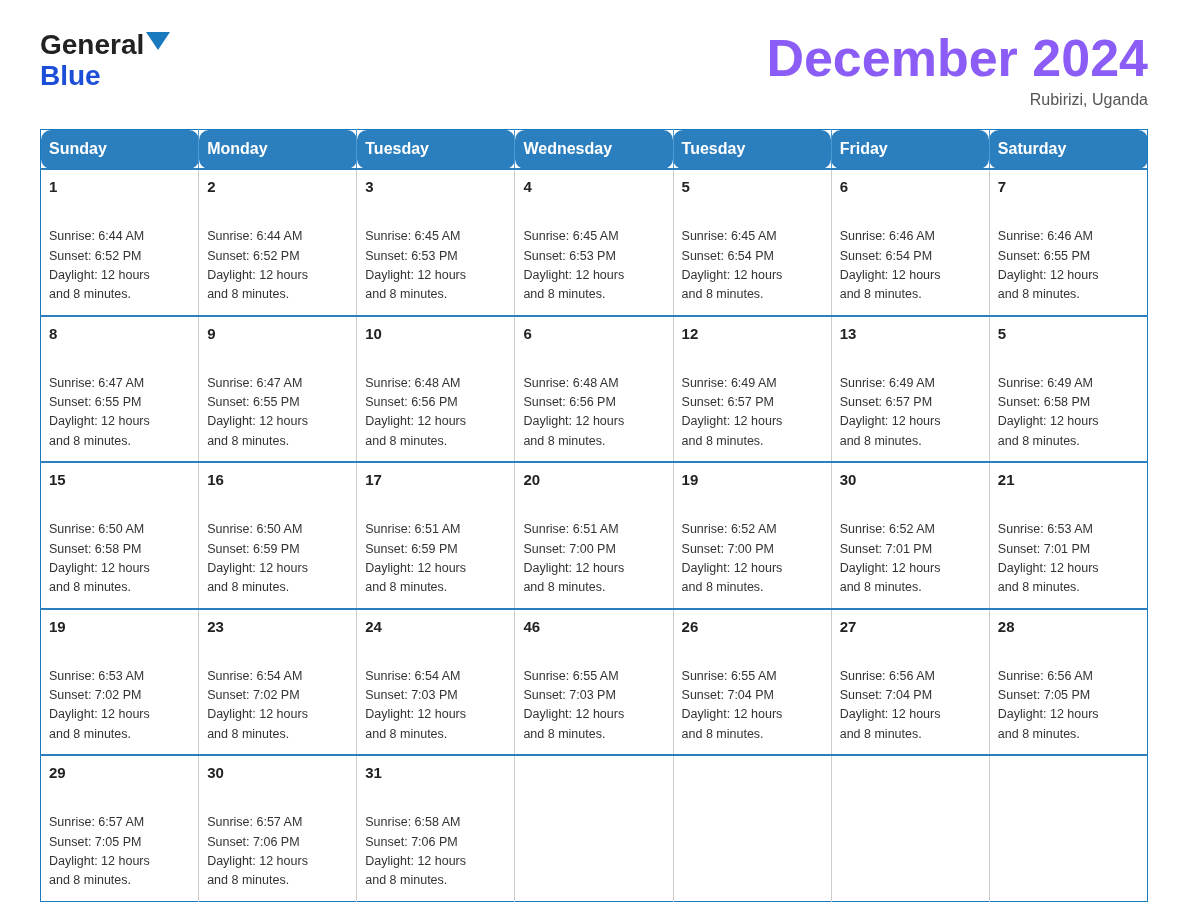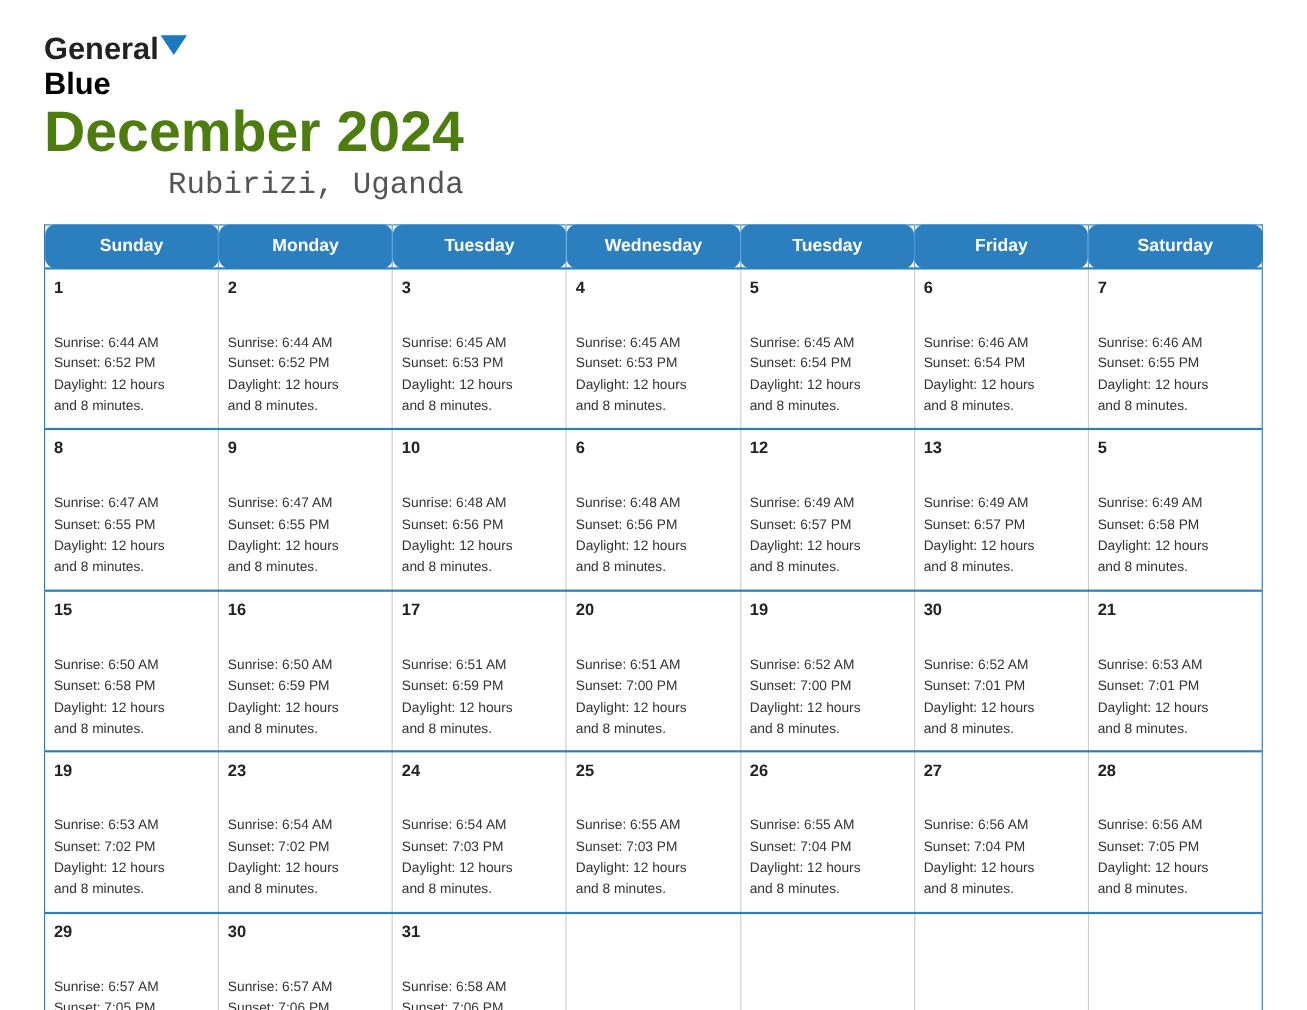--- a/index.html
+++ b/index.html
@@ -8,21 +8,20 @@
       background: #fff;
       padding: 30px 40px;
       width: 1188px;
       min-height: 918px;
     }
     .header {
       display: flex;
       justify-content: space-between;
       align-items: flex-start;
       margin-bottom: 20px;
-      flex-direction: column;
     }
     .logo {
       display: flex;
       flex-direction: column;
       align-items: flex-start;
     }
     .logo-text {
       font-size: 28px;
       font-weight: bold;
       color: #222;
@@ -39,43 +38,42 @@
       vertical-align: middle;
       position: relative;
       top: -4px;
     }
     .title-area {
       text-align: right;
     }
     .month-title {
       font-size: 52px;
       font-weight: bold;
-      color: #4d7c0f;
+      color: #8b5cf6;
       line-height: 1.1;
     }
     .location {
-      font-size: 28px;
+      font-size: 16px;
       color: #555;
       margin-top: 4px;
-      font-family: Liberation Mono, monospace;
     }
     table {
       width: 100%;
       border-collapse: collapse;
       border: 1px solid #1a7abf;
     }
     thead tr {
       background-color: #2b7fbe;
     }
     thead th {
       color: #fff;
       font-size: 16px;
       font-weight: bold;
       padding: 10px 8px;
-      text-align: center;
+      text-align: left;
       border-right: 1px solid #4a99d3;
       border-radius: 10px;
     }
     thead th:last-child {
       border-right: none;
     }
     tbody tr {
       border-top: 2px solid #2b7fbe;
     }
     tbody td {
@@ -104,21 +102,21 @@
       margin-top: 32px;
     }
     .empty-cell {
       background: #fff;
     }
     .logo-wrapper {
       display: flex;
       align-items: center;
     }
     .logo-blue {
-      color: #000000;
+      color: #1d4ed8;
     }
   </style>
 </head>
 <body>
 
 <div class="header">
   <div class="logo">
     <div class="logo-wrapper">
       <span class="logo-text">General</span>
       <span class="logo-triangle"></span>
@@ -361,21 +359,21 @@
         <td>
           <span class="day-number">24</span>
         <div class="day-info">
           Sunrise: 6:54 AM<br>
           Sunset: 7:03 PM<br>
           Daylight: 12 hours<br>
           and 8 minutes.
         </div>
         </td>
         <td>
-          <span class="day-number">25</span>
+          <span class="day-number">46</span>
         <div class="day-info">
           Sunrise: 6:55 AM<br>
           Sunset: 7:03 PM<br>
           Daylight: 12 hours<br>
           and 8 minutes.
         </div>
         </td>
         <td>
           <span class="day-number">26</span>
         <div class="day-info">

